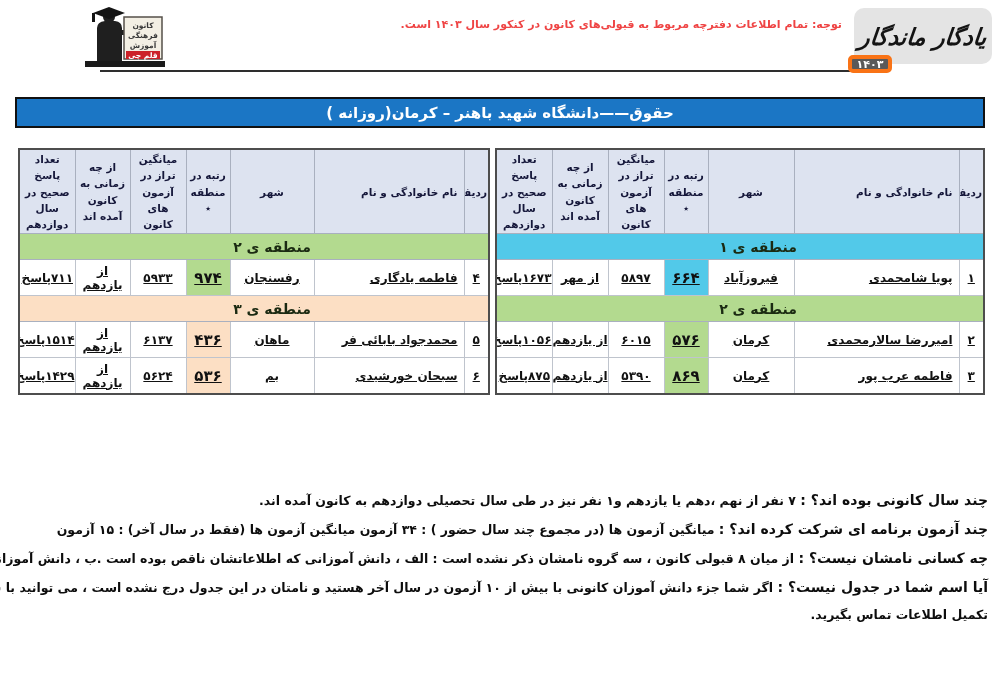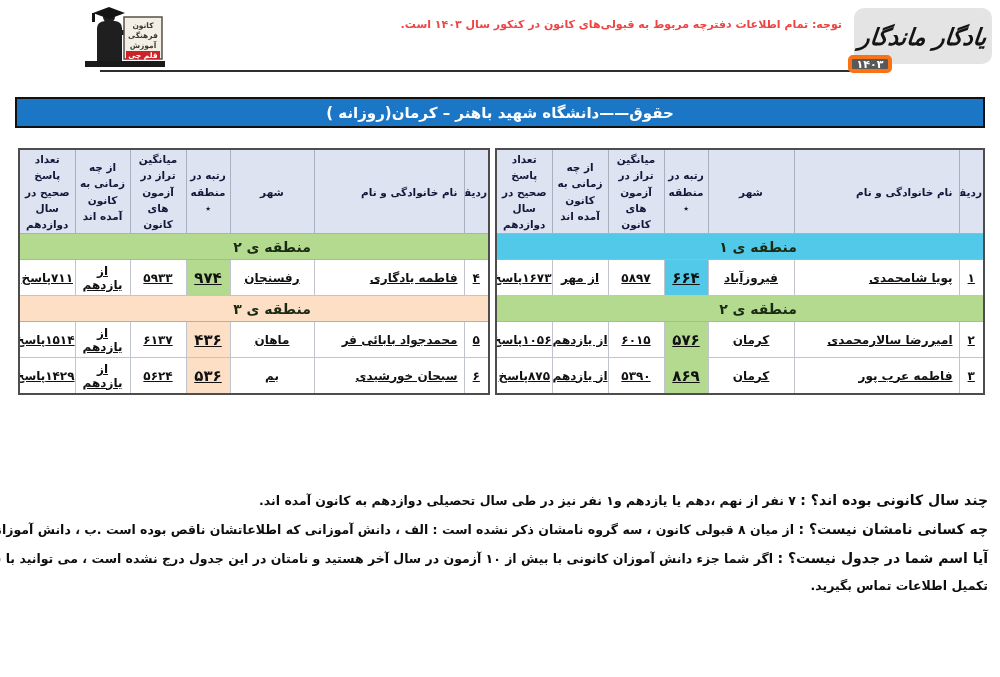--- a/index.html
+++ b/index.html
@@ -212,20 +212,23 @@
       </tr>
     </tbody>
       </table>
   </div>
 
   <div class="notes">
     <div class="note-line">
       <span class="note-lead">چند سال کانونی بوده اند؟ :</span><span> ۷ نفر از نهم ،دهم یا یازدهم و۱ نفر نیز در طی سال تحصیلی دوازدهم به کانون آمده اند.</span>
     </div>
     <div class="note-line">
+      <span class="note-lead">چند آزمون برنامه ای شرکت کرده اند؟ :</span><span> میانگین آزمون ها (در مجموع چند سال حضور ) : ۳۴ آزمون      میانگین آزمون ها (فقط در سال آخر) : ۱۵ آزمون</span>
+    </div>
+    <div class="note-line">
       <span class="note-lead">چه کسانی نامشان نیست؟ :</span><span> از میان ۸ قبولی کانون ، سه گروه نامشان ذکر نشده است : الف ، دانش آموزانی که اطلاعاتشان ناقص بوده است .ب ، دانش آموزانی که در کمتر از ۱۰ آزمون برنامه ای</span>
     </div>
     <div class="note-line">
       <span class="note-lead">آیا اسم شما در جدول نیست؟ :</span><span> اگر شما جزء دانش آموزان کانونی با بیش از ۱۰ آزمون در سال آخر هستید و نامتان در این جدول درج نشده است ، می توانید با شماره ۰۲۱۸۴۵۱ داخلی ۳۲۰۵ واحد</span>
     </div>
     <div class="note-line">تکمیل اطلاعات تماس بگیرید.</div>
   </div>
 
 </div>
 

